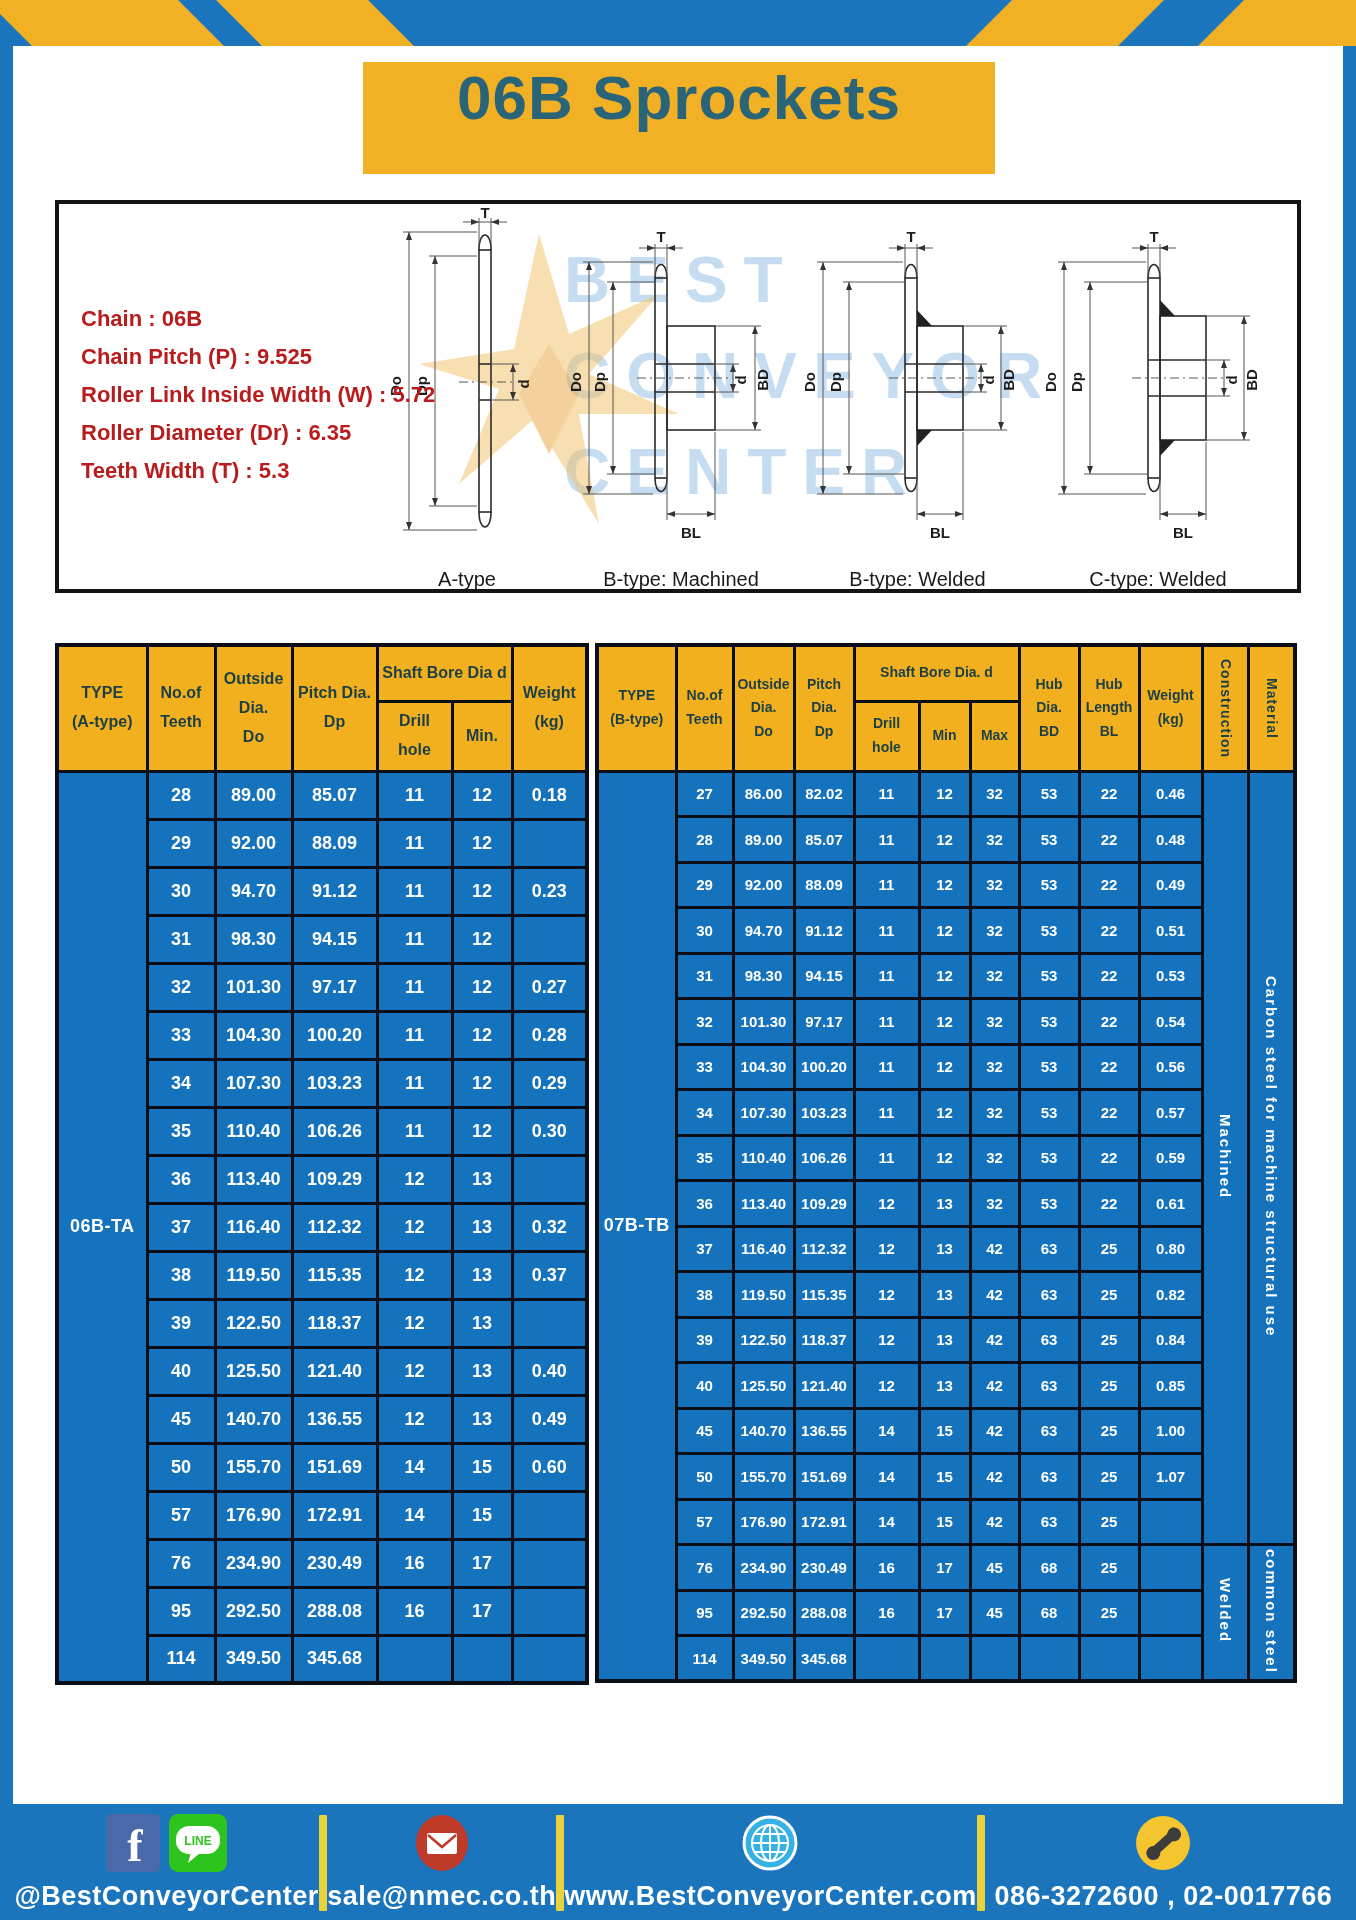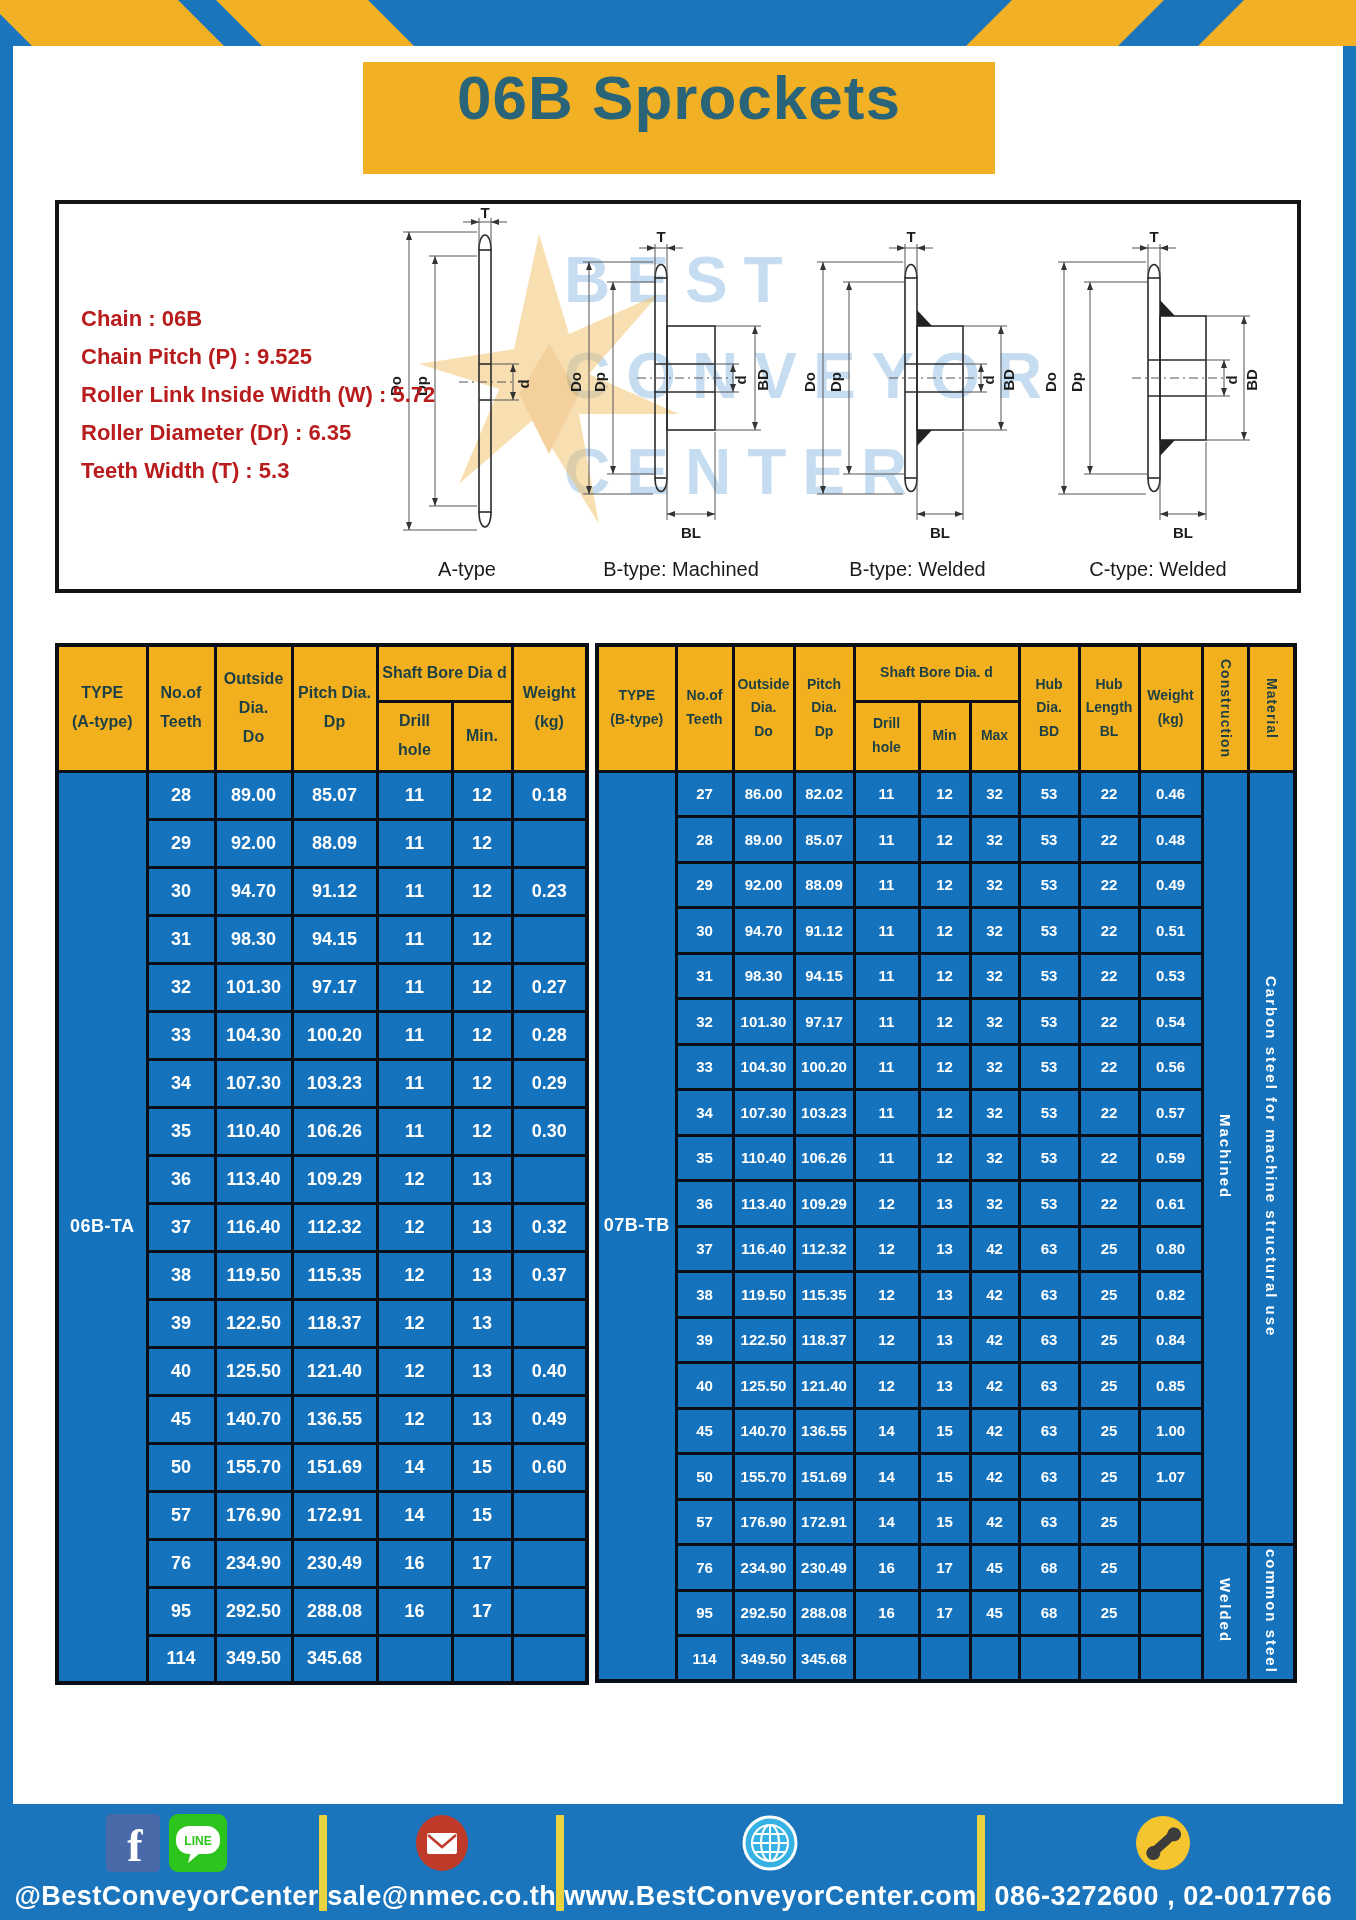--- a/index.html
+++ b/index.html
@@ -23,21 +23,21 @@
   .title-box h1{font-size:62px;font-weight:bold;color:#2a6479;letter-spacing:1px}
 
   
   .diagram{position:absolute;left:55px;top:200px;width:1246px;height:393px;background:#fff;border:4px solid #141414;z-index:3;overflow:hidden}
   .wm-text{position:absolute;left:505px;top:28px;z-index:0;color:rgba(160,198,232,.6);font-weight:bold;font-size:64px;letter-spacing:16px;line-height:96px;white-space:nowrap}
   .wm-shape{position:absolute;left:360px;top:20px;z-index:0;opacity:.5}
   .specs{position:absolute;left:22px;top:96px;z-index:2}
   .spec-line{font-size:22px;font-weight:bold;color:#b91c1c;line-height:38px;white-space:nowrap}
   .figures{position:absolute;left:318px;top:4px;width:922px;height:384px;display:flex;gap:14px;z-index:1}
   .figure{display:flex;flex-direction:column;align-items:center}
-  .figcap{font-size:20px;color:#1a1a1a;margin-top:2px;white-space:nowrap}
+  .figcap{font-size:20px;color:#1a1a1a;margin-top:12px;white-space:nowrap}
   .fig-svg text{font-family:"Liberation Sans",sans-serif}
 
   
   .dtable{position:absolute;border-collapse:collapse;table-layout:fixed;border:4px solid #0a0e16;z-index:3;background:#fff}
   #table-a{left:55px;top:643px;width:530px}
   #table-b{left:595px;top:643px;width:698px}
   .dtable th,.dtable td{border:3px solid #0a0e16;text-align:center;vertical-align:middle;padding:0 2px}
   .dtable thead th{background:#f2b01f;color:#1b3f45;font-weight:bold;white-space:pre-line}
   #table-a thead th{font-size:16px;line-height:1.8}
   #table-b thead th{font-size:14px;line-height:1.7}

